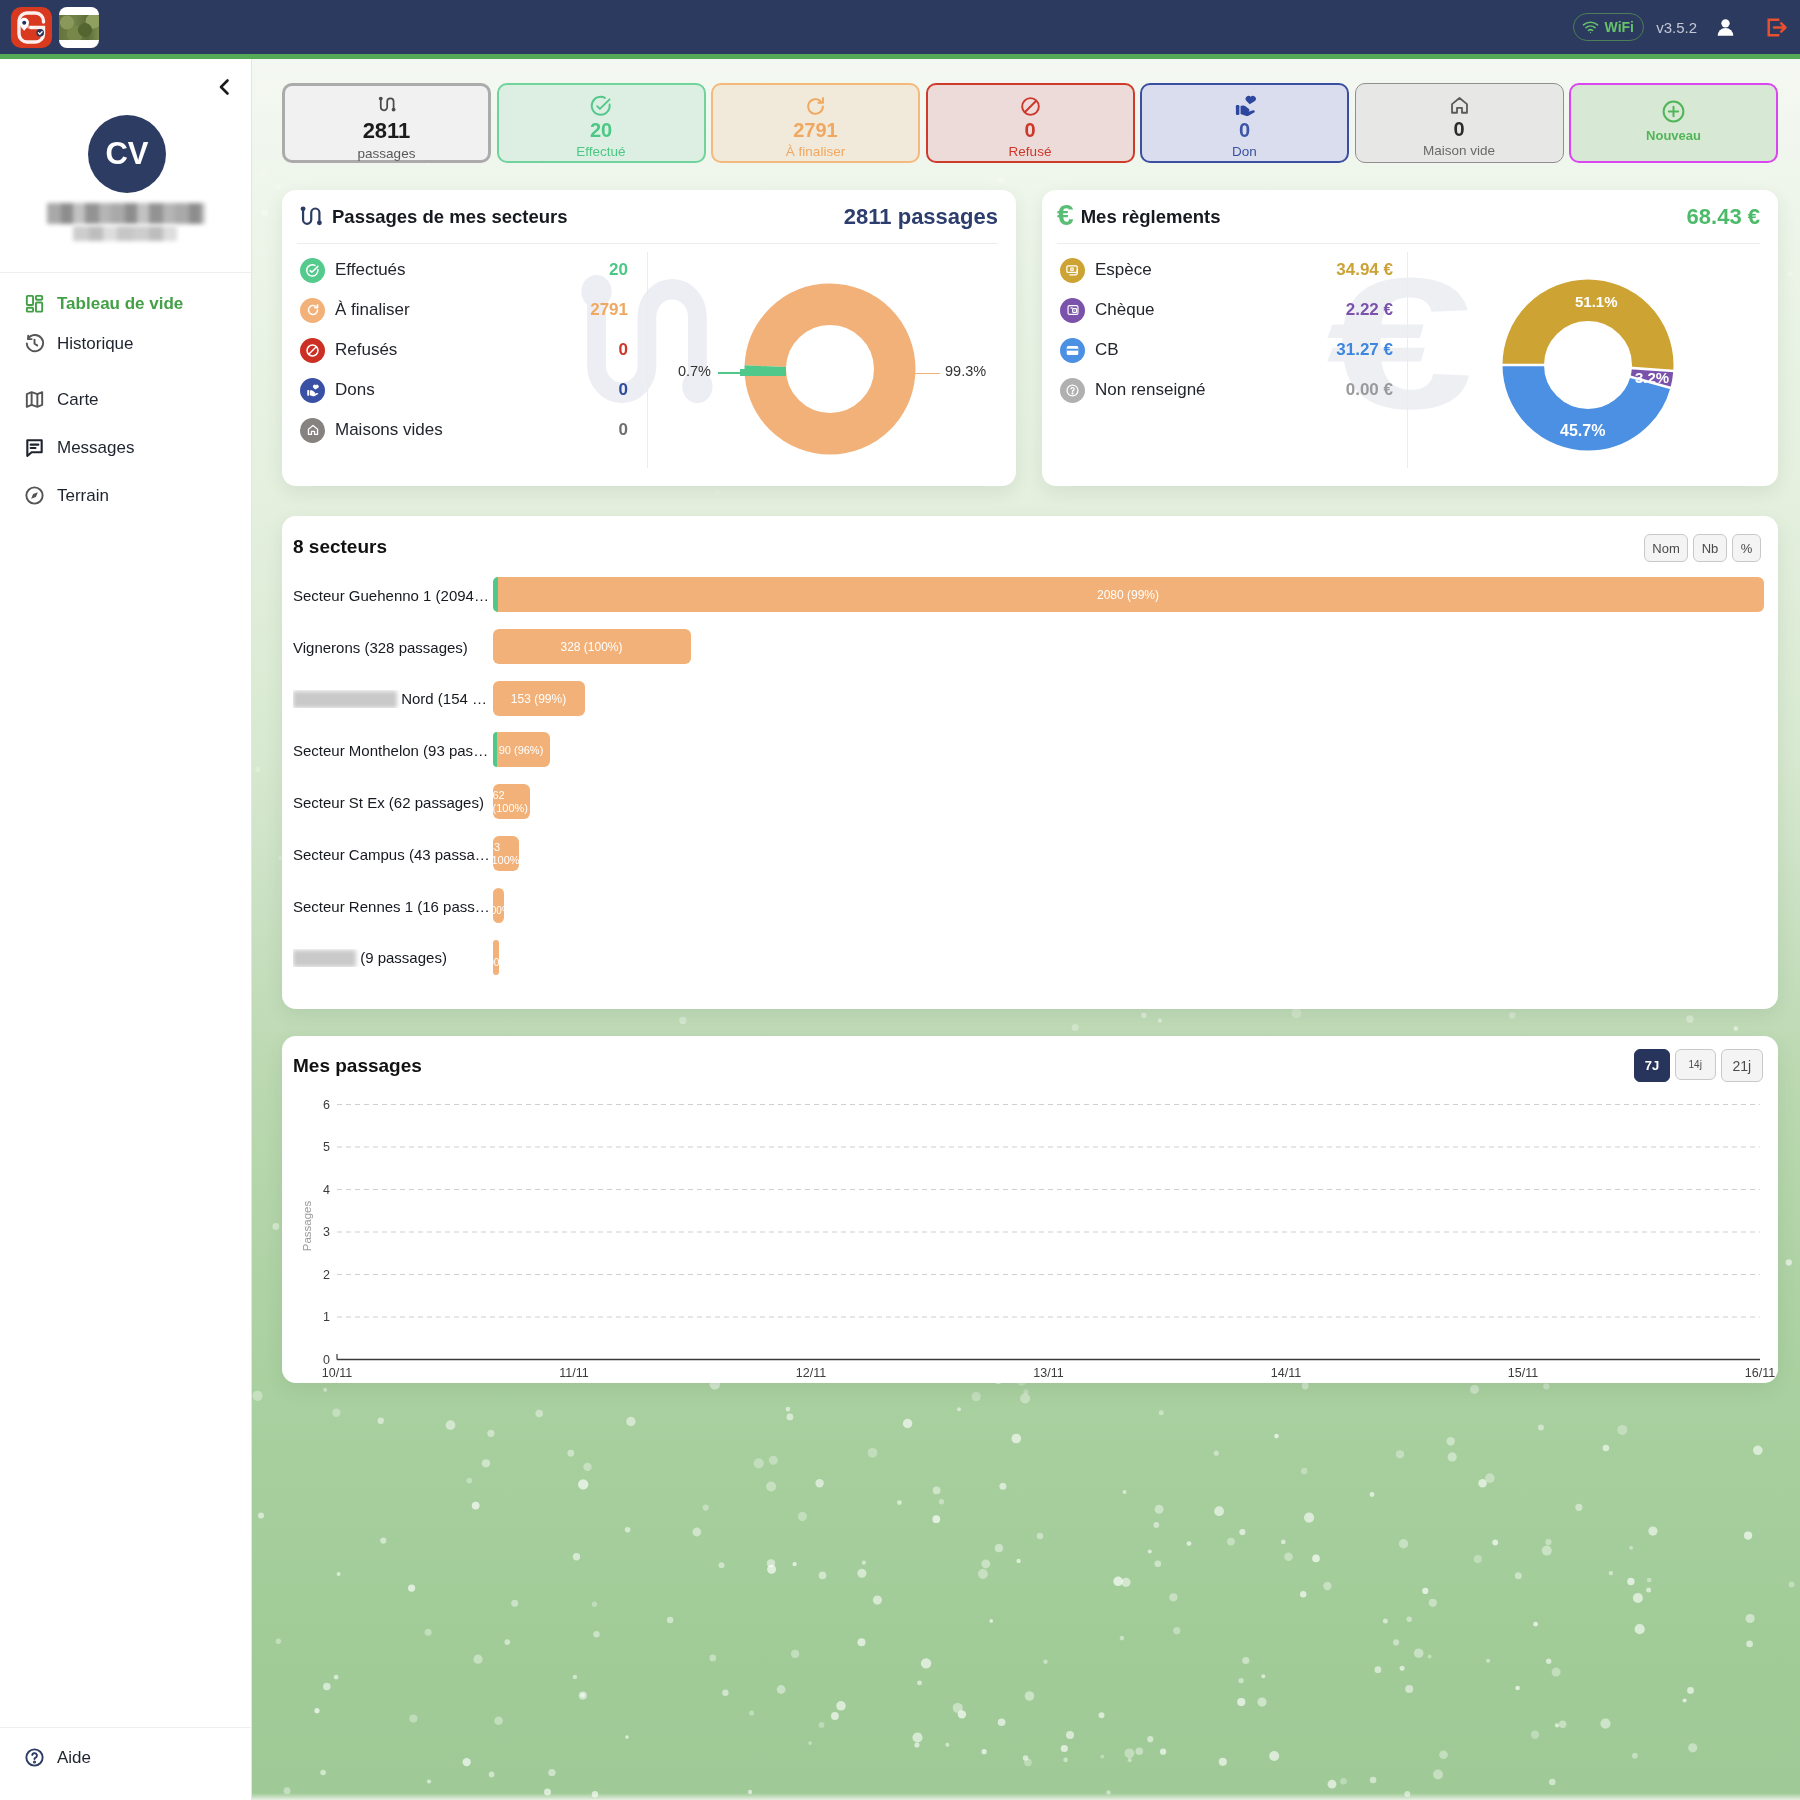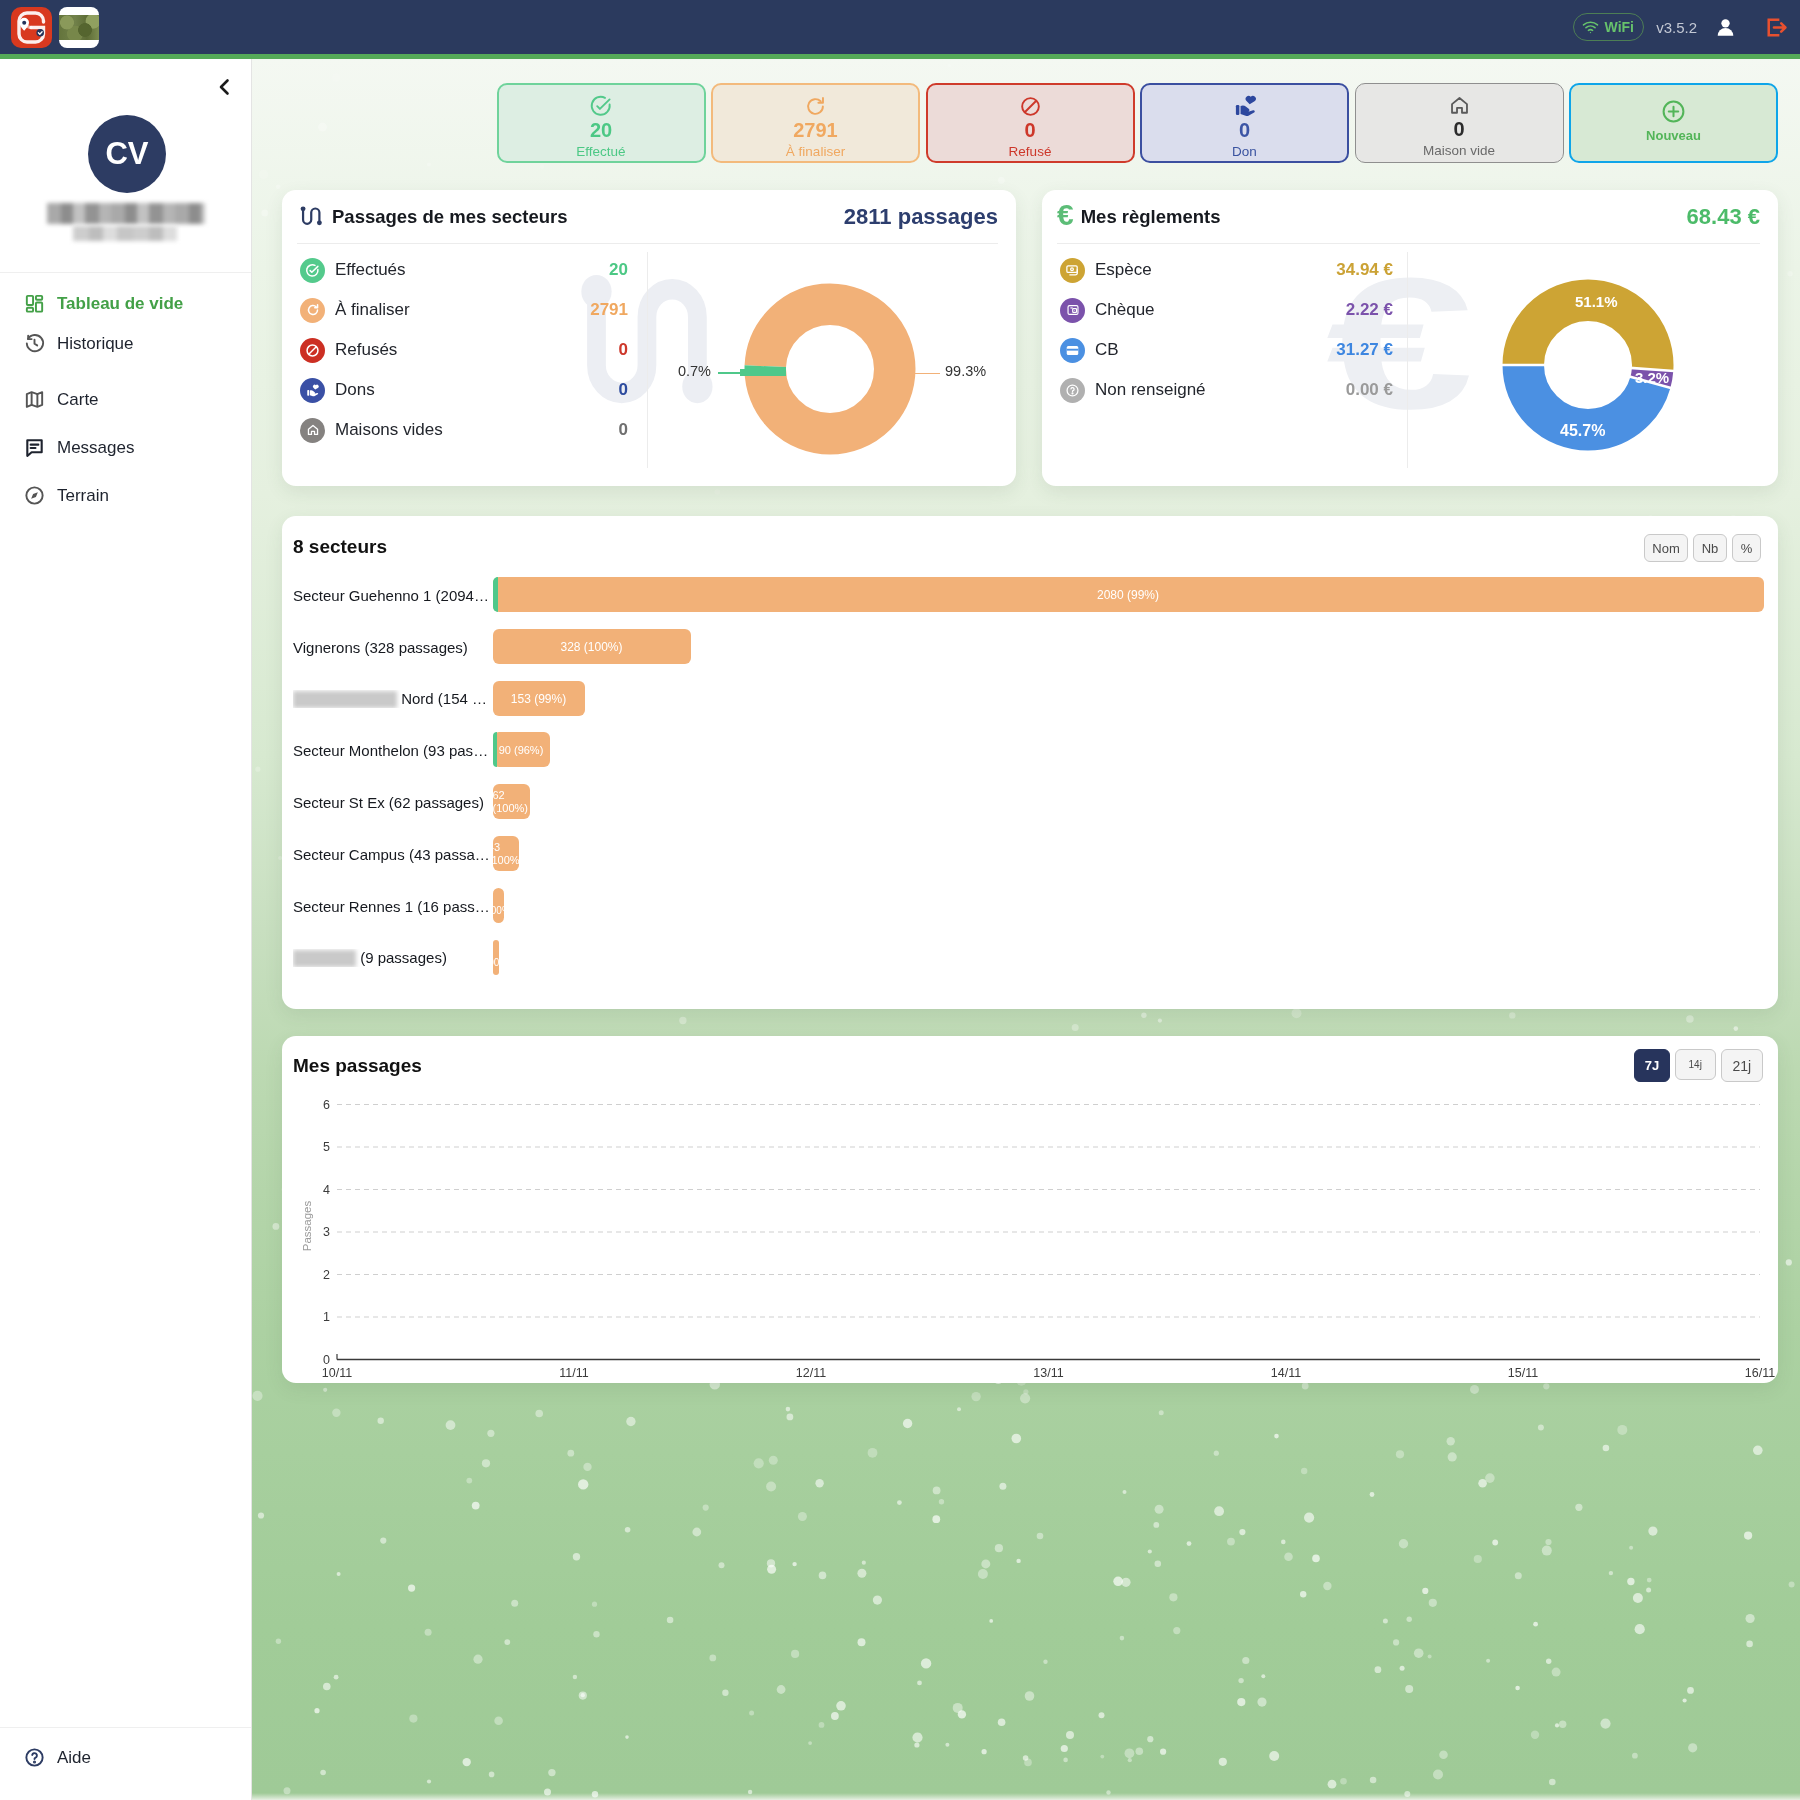--- a/index.html
+++ b/index.html
@@ -620,20 +620,31 @@
     </div>
   <div class="menuitem" style="top:1746px;">
       <svg width="23" height="23" viewBox="0 0 24 24" fill="none" stroke="#2d3c63" stroke-width="2" stroke-linecap="round">
         <circle cx="12" cy="12" r="8.5"></circle>
         <path d="M9.6 9.3 a2.5 2.5 0 1 1 3.2 3 c-.6 .25 -.8 .6 -.8 1.3"></path>
         <circle cx="12" cy="16.6" r="0.6" fill="#2d3c63"></circle>
       </svg>
       <span>Aide</span>
     </div>
 
+  <div class="stat" style="left:282px; background:#f1f1f1; border:3px solid #ababab;">
+    <div class="ic" style="margin-top:6px;">
+        <svg width="22" height="22" viewBox="0 0 24 24">
+          <circle cx="5.2" cy="5" r="2.1" fill="#4c4c4c"></circle>
+          <path d="M5.2 5 V14.3 a3.5 3.5 0 0 0 7 0 V8.2 a3.5 3.5 0 0 1 7 0 V16.8" fill="none" stroke="#4c4c4c" stroke-width="1.9"></path>
+          <circle cx="19.2" cy="17" r="2.1" fill="#4c4c4c"></circle>
+        </svg>
+      </div>
+    <div class="num" style="color:#1c1c1c; font-size:22px;">2811</div>
+    <div class="lbl" style="color:#585858;">passages</div>
+  </div>
   <div class="stat" style="left:496.5px; background:#ddeee3; border:2px solid #6fd39b;">
     <div class="ic">
         <svg width="24" height="24" viewBox="0 0 24 24" fill="none" stroke="#52c98a" stroke-width="1.9" stroke-linecap="round" stroke-linejoin="round">
           <path d="M20.6 10.5 a9 9 0 1 1 -4.6 -6.6"></path>
           <path d="M8.2 12.2 l2.7 2.7 L20.6 5.4"></path>
         </svg>
       </div>
     <div class="num" style="color:#4cc885;">20</div>
     <div class="lbl" style="color:#4cc885;">Effectué</div>
   </div>
@@ -670,21 +681,21 @@
   </div>
   <div class="stat" style="left:1354.5px; background:#e7e7e5; border:1px solid #8f8f8f;">
     <div class="ic">
         <svg width="23" height="23" viewBox="0 0 24 24" fill="none" stroke="#5a5a5a" stroke-width="1.9" stroke-linejoin="round">
           <path d="M4.2 10.6 L12 4.2 L19.8 10.6 V19.6 H14.6 V14.4 h-5.2 V19.6 H4.2z"></path>
         </svg>
       </div>
     <div class="num" style="color:#2c2c2c;">0</div>
     <div class="lbl" style="color:#6a6a6a;">Maison vide</div>
   </div>
-  <div class="stat" style="left:1569px; background:#d7e9d4; border:2px solid #0ea5e9;">
+  <div class="stat" style="left:1569px; background:#d7e9d4; border:2px solid #d946ef;">
     <div class="ic" style="margin-top:13px;">
         <svg width="27" height="27" viewBox="0 0 24 24" fill="none" stroke="#53b559" stroke-width="1.8" stroke-linecap="round">
           <circle cx="12" cy="12" r="8.8"></circle>
           <path d="M12 7.8 V16.2 M7.8 12 H16.2"></path>
         </svg>
       </div>
     <div class="lbl" style="color:#53b559; font-weight:bold; font-size:13px; margin-top:4px;">Nouveau</div>
   </div>
 
   <div class="card" style="left:282px; top:190px; width:734px; height:296px;">

